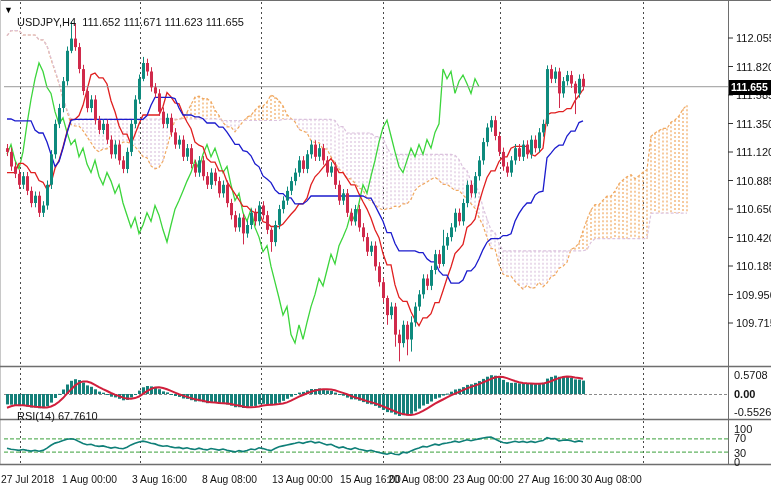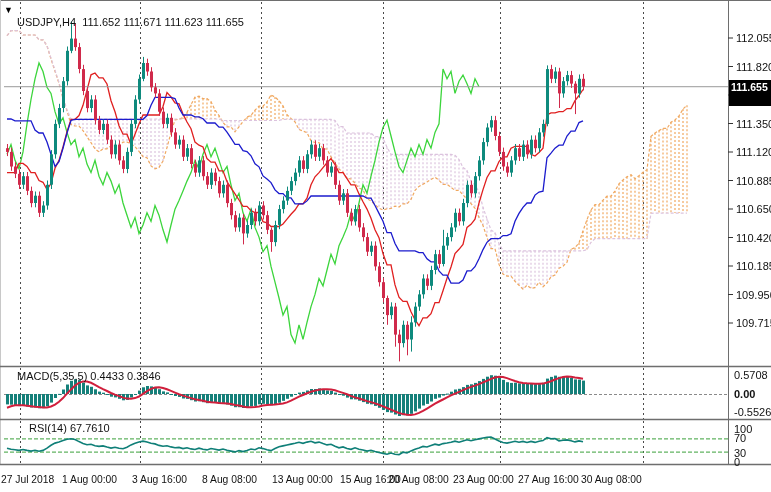--- a/index.html
+++ b/index.html
@@ -4,22 +4,22 @@
 <style>
   html,body{margin:0;padding:0;background:#fff;}
   body{font-family:"Liberation Sans",sans-serif;}
   .chart-wrap{position:relative;width:771px;height:492px;background:#fff;overflow:hidden;}
   .chart-wrap svg{position:absolute;left:0;top:0;}
   svg text{font-family:"Liberation Sans",sans-serif;}
   .hdr{position:absolute;left:17px;top:5px;font-size:11px;color:#111;white-space:pre;margin-top:11px;}
   .marker{position:absolute;left:4px;top:4px;font-size:9px;color:#000;line-height:12px;}
   .panel-label{position:absolute;left:17px;font-size:11px;color:#111;white-space:pre;}
   .macd-label{top:370px;}
-  .rsi-label{top:422px;margin-left:12px;}
-  .price-tag{position:absolute;left:729px;top:80px;width:41px;height:26px;background:#000;
+  .rsi-label{top:410px;}
+  .price-tag{position:absolute;left:729px;top:80px;width:41px;height:15px;background:#000;
              color:#fff;font-size:10.5px;font-weight:bold;line-height:14px;padding-left:2px;}
 </style>
 </head>
 <body>
 
 <div class="chart-wrap">
   <svg id="chart-svg" width="771" height="492">
       <rect x="0" y="0" width="771" height="492" fill="#ffffff"></rect>
       <g>
         <line x1="20.5" y1="2" x2="20.5" y2="366" stroke="#4a4a4a" stroke-width="1" stroke-dasharray="2,3"></line>
@@ -695,16 +695,15 @@
         <text x="272" y="483" font-size="10.3" fill="#111111">13 Aug 00:00</text>
         <text x="340" y="483" font-size="10.3" fill="#111111">15 Aug 16:00</text>
         <text x="388" y="483" font-size="10.3" fill="#111111">20 Aug 08:00</text>
         <text x="453" y="483" font-size="10.3" fill="#111111">23 Aug 00:00</text>
         <text x="518" y="483" font-size="10.3" fill="#111111">27 Aug 16:00</text>
         <text x="581" y="483" font-size="10.3" fill="#111111">30 Aug 08:00</text>
       </g>
     </svg>
   <div class="marker">▼</div>
   <div class="hdr">USDJPY,H4  111.652 111.671 111.623 111.655</div>
-  <div class="panel-label macd-label">MACD(5,35,5) 0.4433 0.3846</div>
   <div class="panel-label rsi-label">RSI(14) 67.7610</div>
   <div class="price-tag">111.655</div>
 </div>
 
 </body></html>

